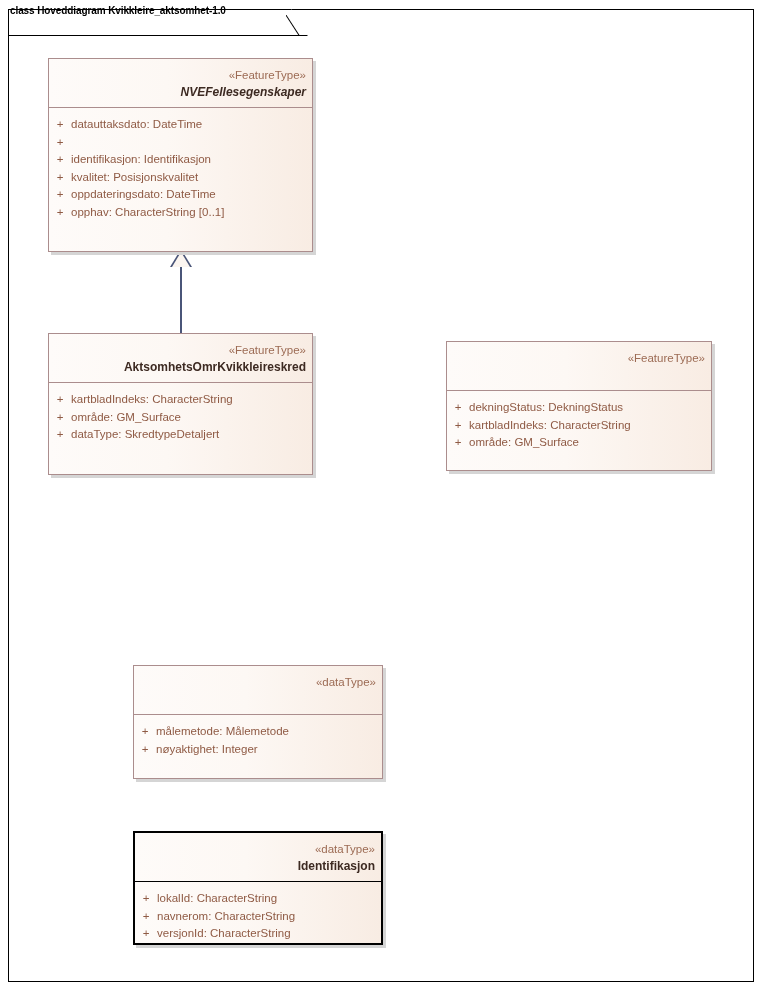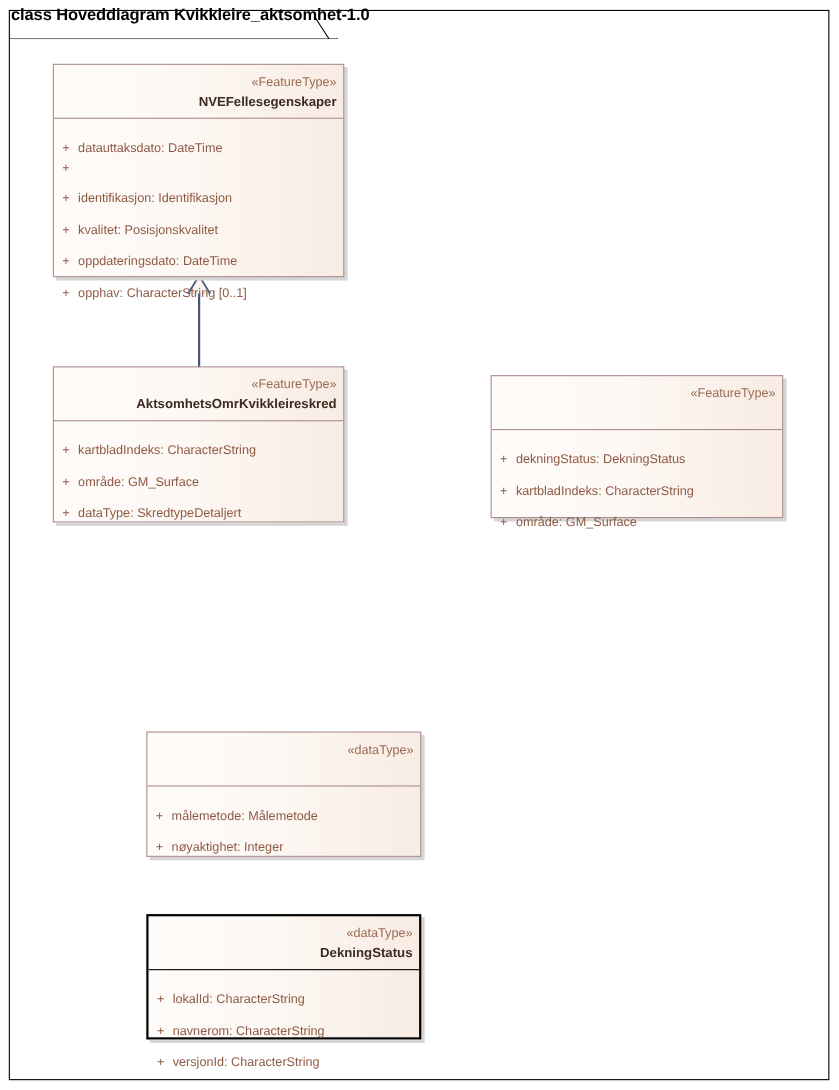--- a/index.html
+++ b/index.html
@@ -63,21 +63,21 @@
     width: 36px;
     height: 1px;
     background: #000;
     transform: rotate(57deg);
     transform-origin: left top;
   }
   #diagram-title-text {
     position: absolute;
     left: 10px;
     top: 5px;
-    font-size: 15px;
+    font-size: 10px;
     font-weight: bold;
     color: #000000;
     white-space: nowrap;
     letter-spacing: -0.1px;
   }
 
   
   .uml-class {
     position: absolute;
     box-sizing: border-box;
@@ -107,20 +107,21 @@
   }
   .class-name {
     font-size: 12px;
     font-weight: bold;
     color: #3d2a22;
     line-height: 16px;
     white-space: nowrap;
     margin-top: 1px;
   }
   .class-name.abstract {
+    font-style: italic;
   }
 
   .uml-attrs {
     box-sizing: border-box;
     padding: 8px 0 8px 0;
   }
   .attr-row {
     display: flex;
     align-items: baseline;
     font-size: 11.5px;
@@ -130,21 +131,20 @@
   }
   .attr-vis {
     width: 22px;
     text-align: center;
     flex: 0 0 22px;
     color: #8f5a44;
     font-size: 11.5px;
   }
   .attr-text {
     color: #8f5a44;
-    margin-top: 11px;
   }
 
   
   #generalization-line {
     position: absolute;
     background: #4a5578;
   }
   #generalization-arrow {
     position: absolute;
     width: 0;
@@ -269,21 +269,21 @@
     <div class="attr-row">
       <span class="attr-vis">+</span>
       <span class="attr-text">nøyaktighet: Integer</span>
     </div>
   </div>
 </div>
 
 <div class="uml-class selected" style="left:133px; top:831px; width:250px; height:114px;">
   <div class="uml-header" style="height:49px;">
     <div class="stereotype">«dataType»</div>
-    <div class="class-name">DekningStatus</div>
+    <div class="class-name">Identifikasjon</div>
   </div>
   <div class="uml-attrs">
     <div class="attr-row">
       <span class="attr-vis">+</span>
       <span class="attr-text">lokalId: CharacterString</span>
     </div>
     <div class="attr-row">
       <span class="attr-vis">+</span>
       <span class="attr-text">navnerom: CharacterString</span>
     </div>

